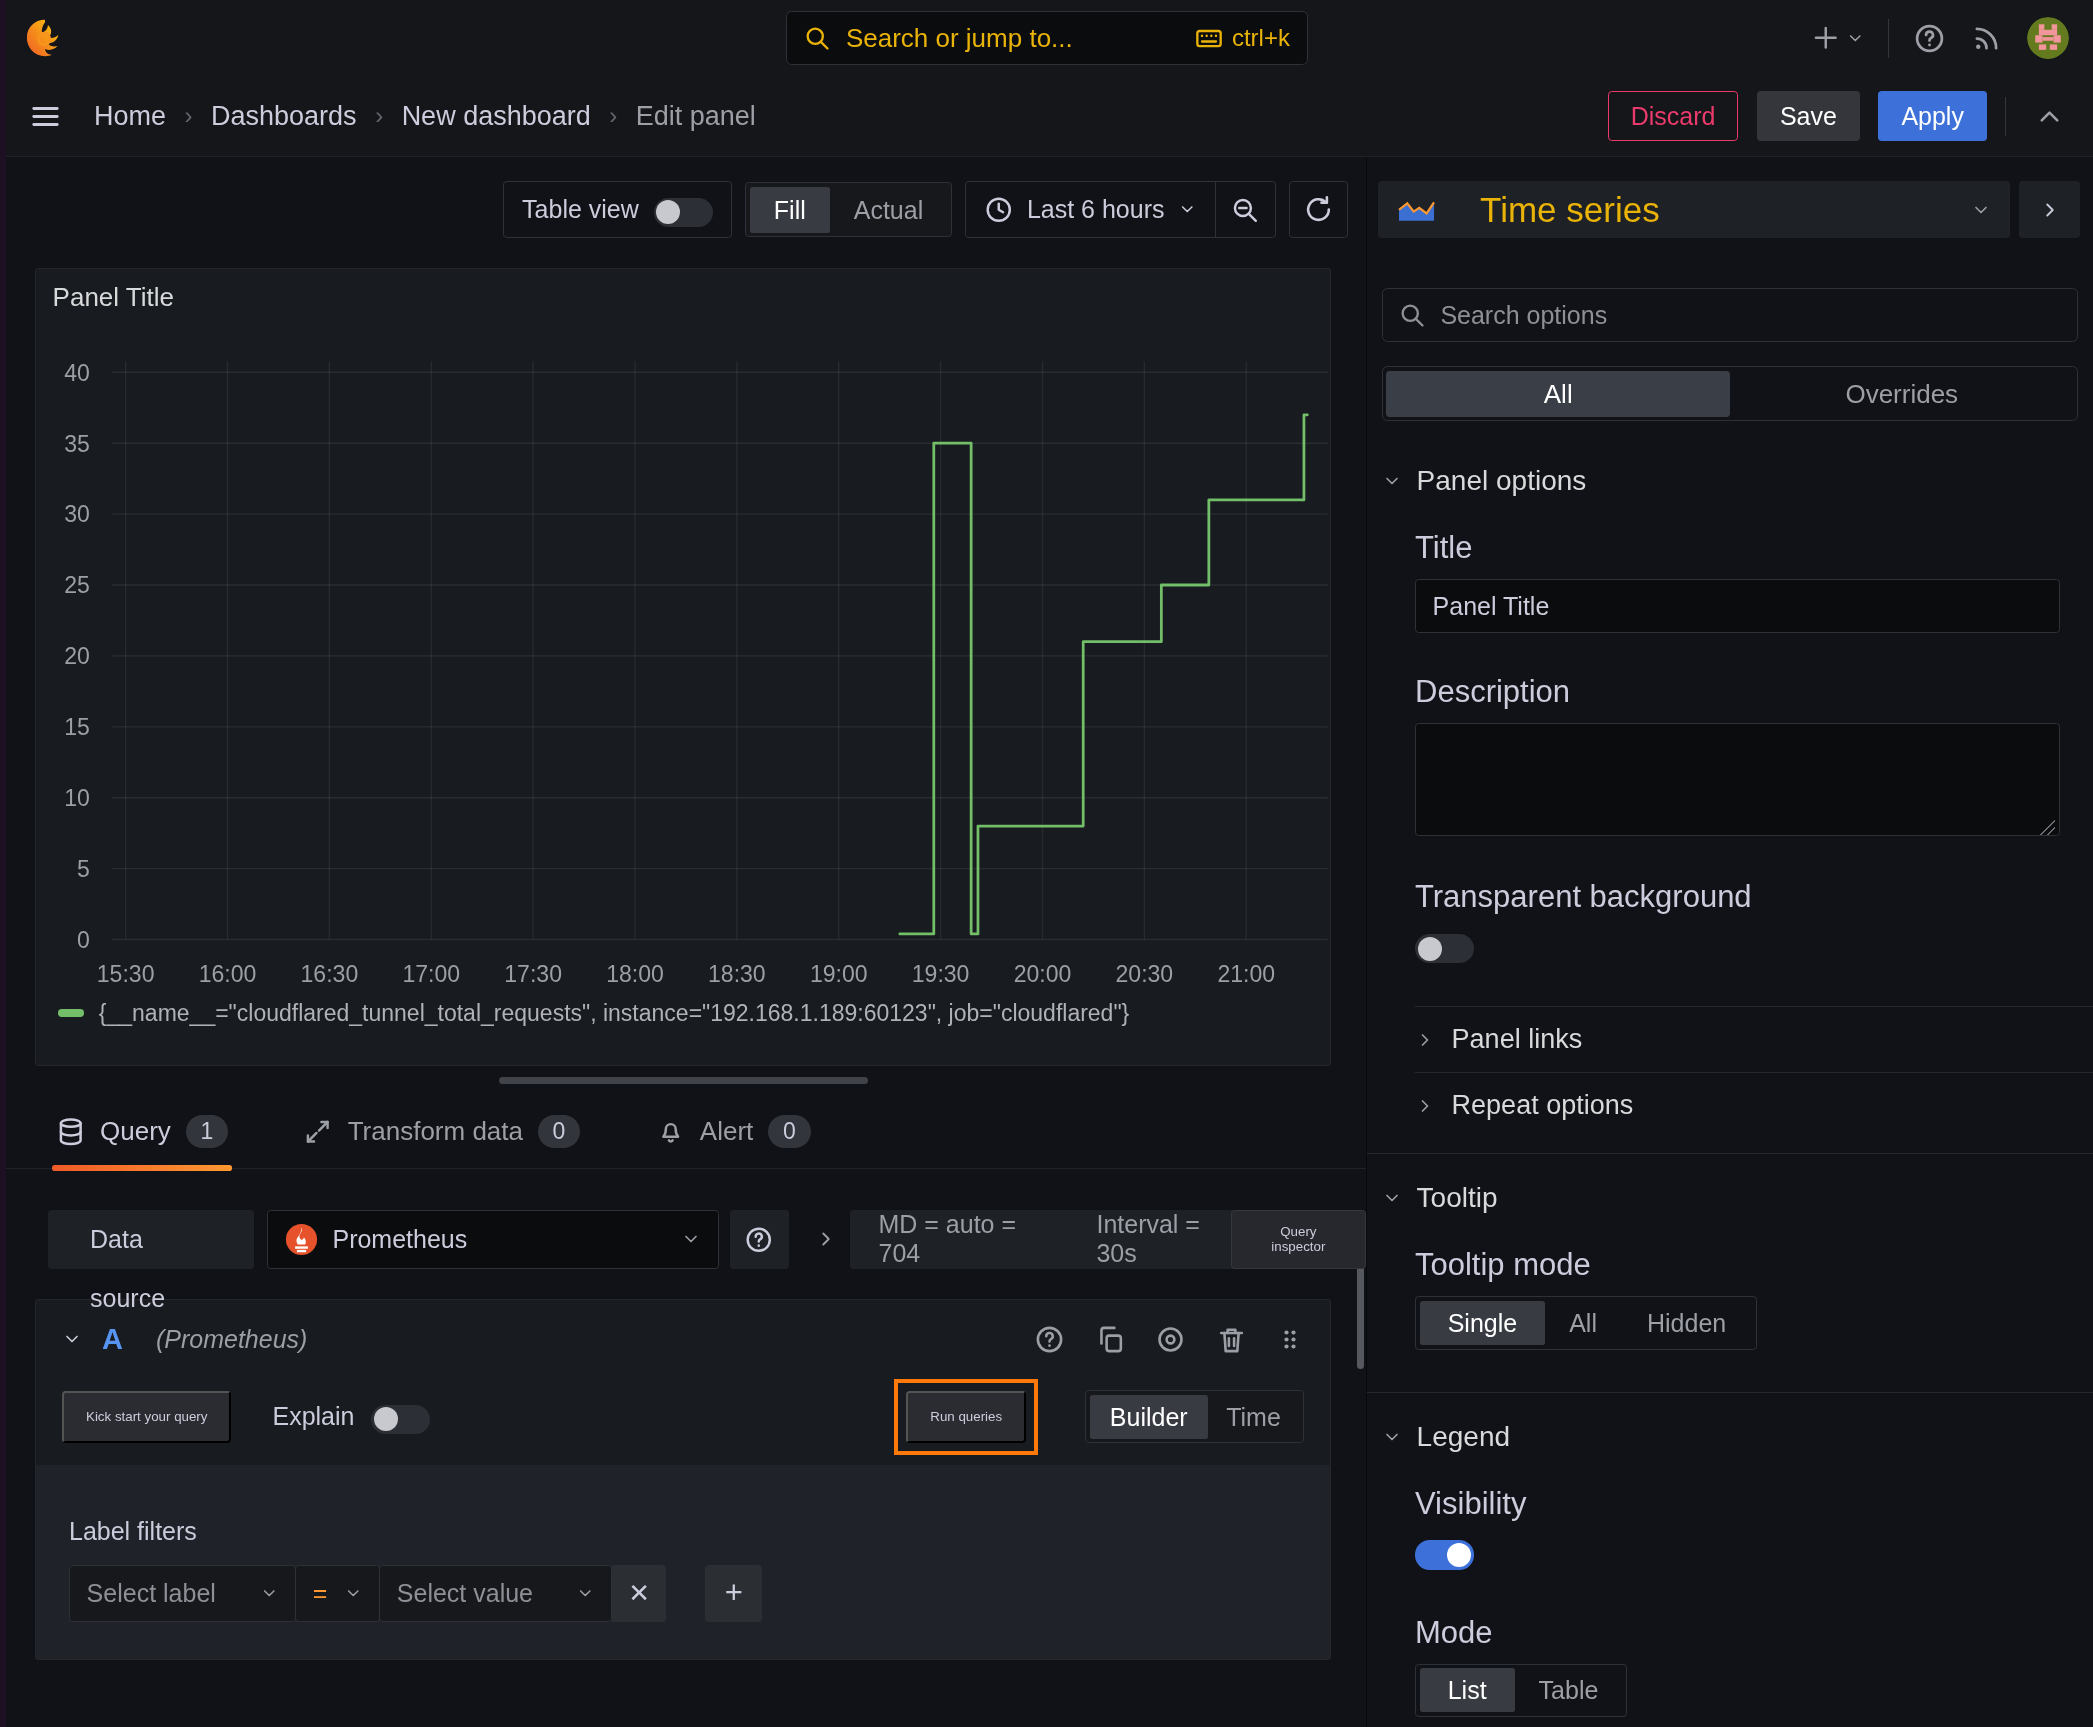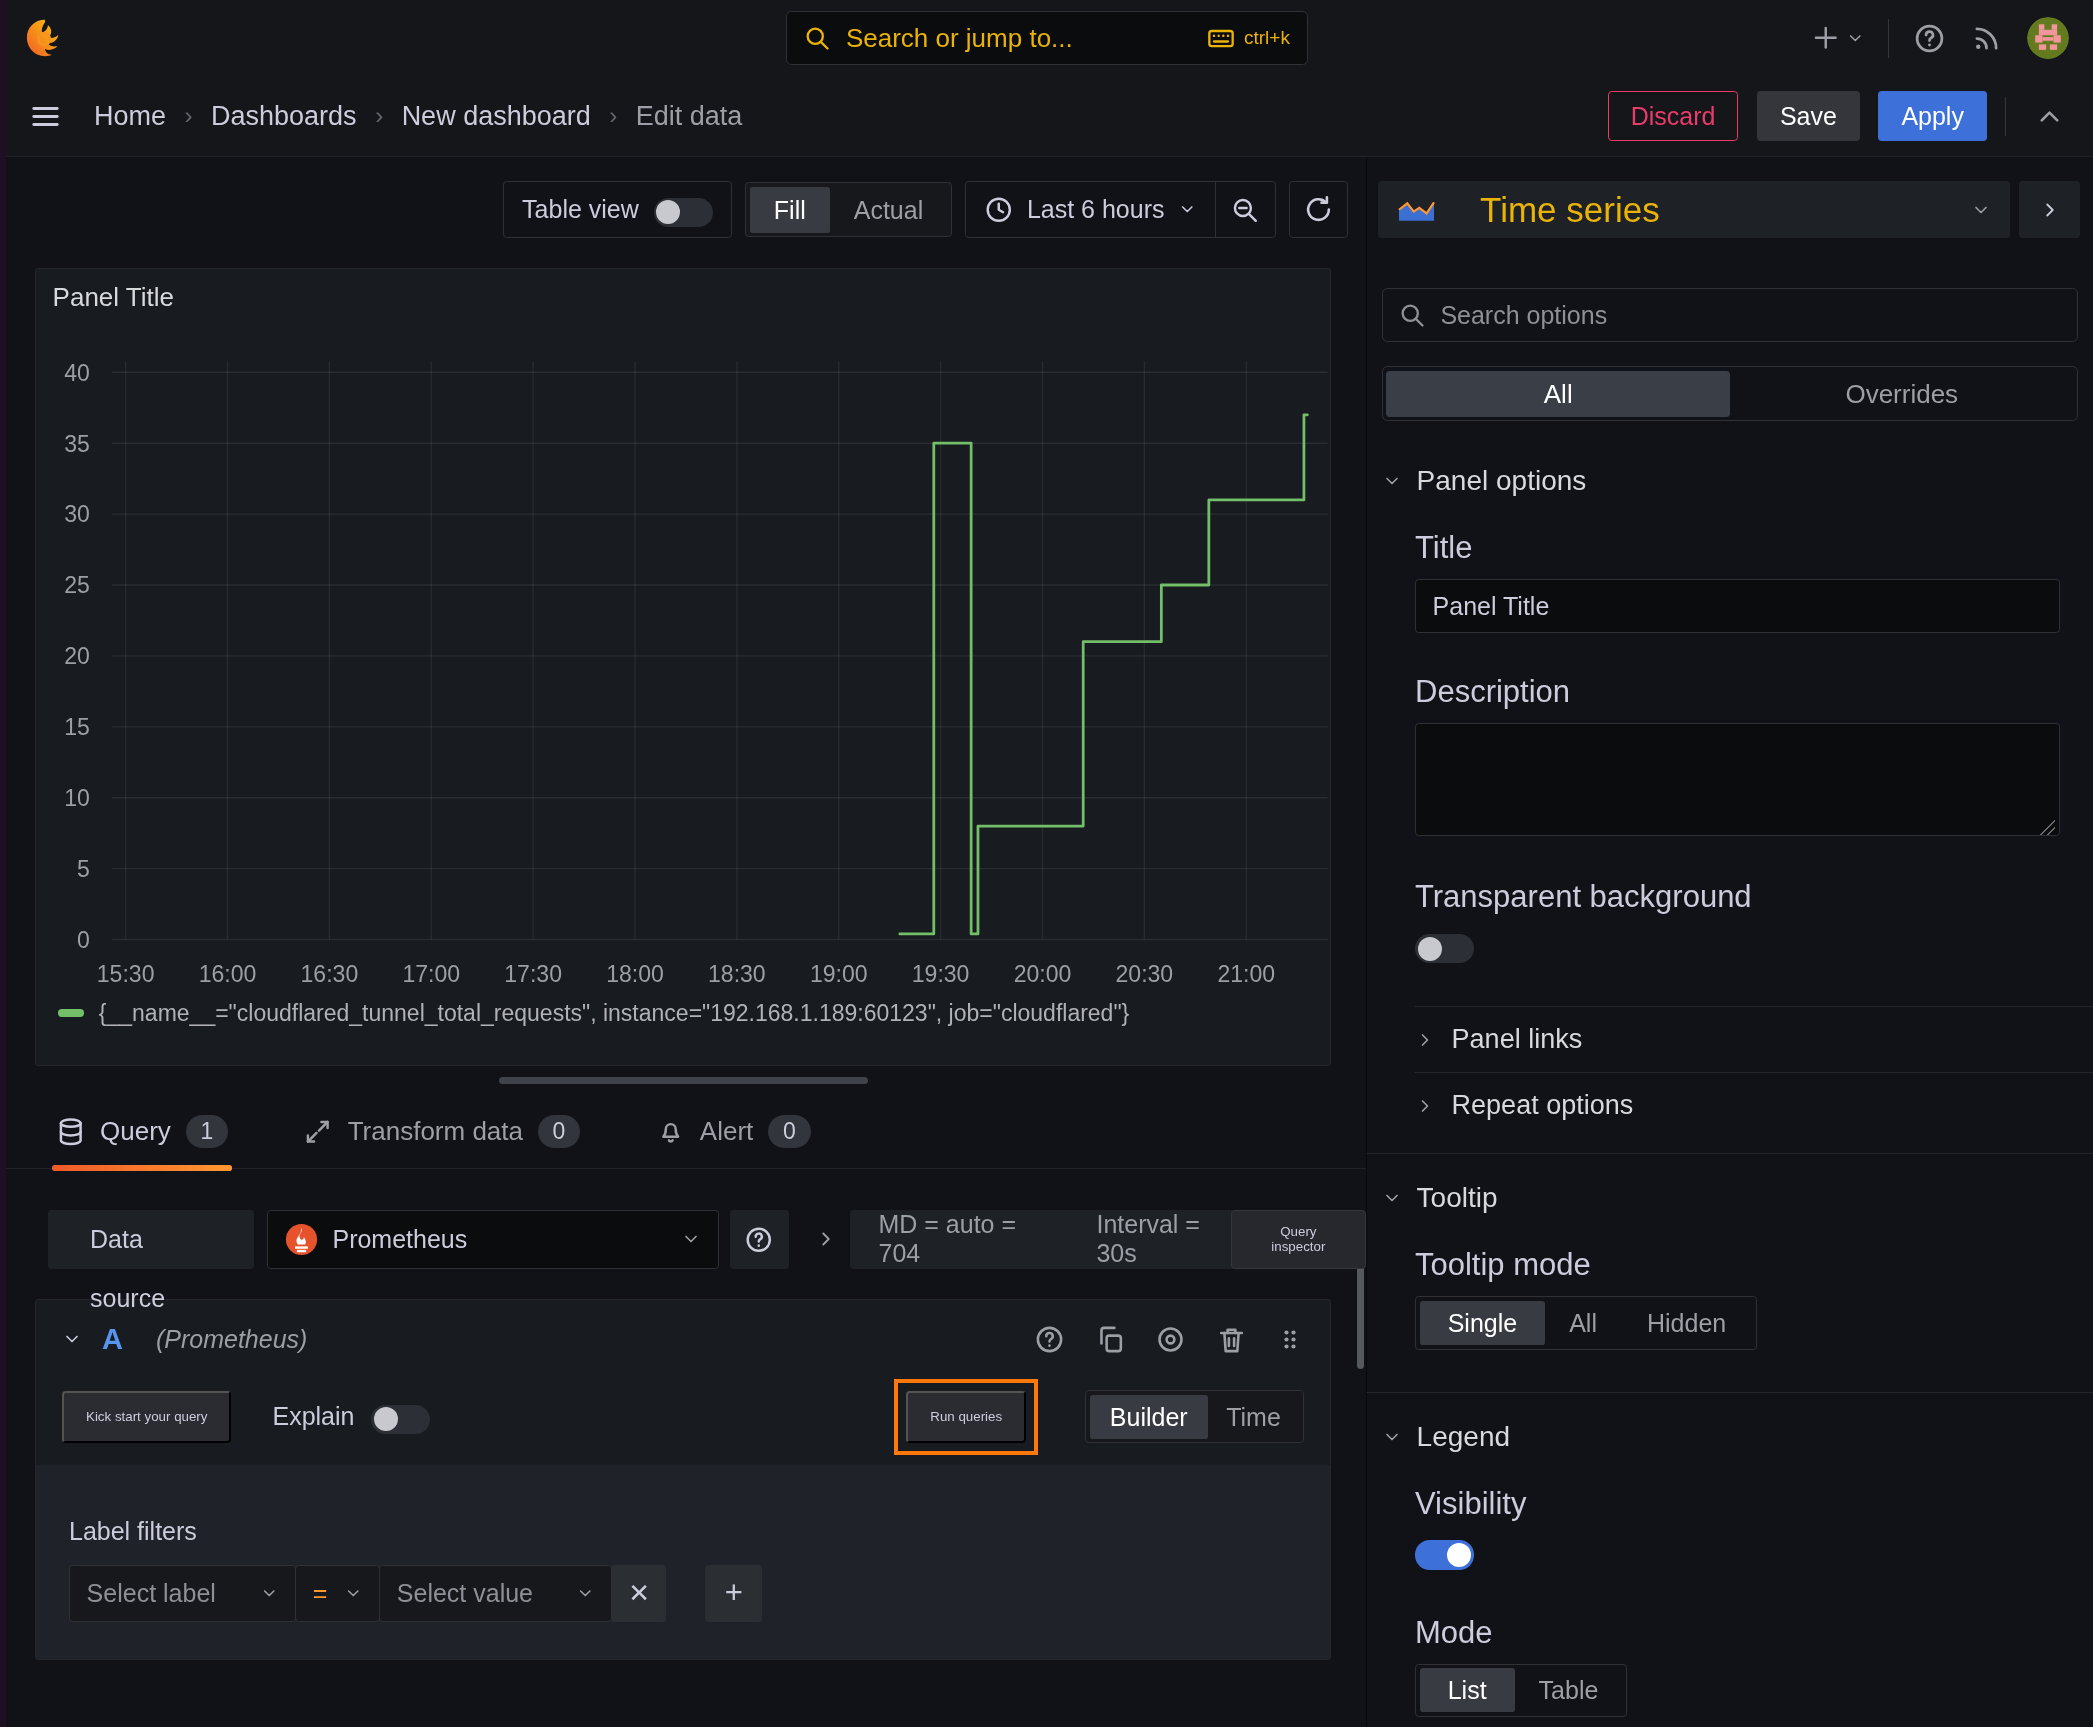--- a/index.html
+++ b/index.html
@@ -8,21 +8,21 @@
   body { background:#111217; color:#ccccdc; font-family:"Liberation Sans", sans-serif; font-size:25px; position:relative; }
   .edge-stripe { position:absolute; left:0; top:0; width:5.5px; height:100%; background:#1f0f22; z-index:50; }
   svg { display:block; }
   .ico { stroke:currentColor; fill:none; stroke-width:2; stroke-linecap:round; stroke-linejoin:round; }
 
   
   .topnav { height:76px; background:#141619; display:flex; align-items:center; padding:0 24px; position:relative; }
   .logo { width:42px; height:42px; }
   .searchbox { position:absolute; left:50%; transform:translateX(-50%); width:522px; height:54px; background:#0b0c0e; border:0.9px solid #2f3136; border-radius:5.5px; display:flex; align-items:center; gap:14.8px; padding:0 16.6px; color:#eab308; cursor:text; }
   .searchbox .ph { flex:1; font-size:26px; }
-  .searchbox .shortcut { display:flex; align-items:center; gap:9.2px; font-size:19px;text-align:right; }
+  .searchbox .shortcut { display:flex; align-items:center; gap:9.2px; font-size:24px;text-align:right; }
   .topnav-right { margin-left:auto; display:flex; align-items:center; gap:24px; color:#9d9fa6; }
   .tn-btn { display:flex; align-items:center; gap:5.5px; cursor:pointer; }
   .tn-divider { width:0.9px; height:39px; background:#34363c; }
   .avatar { width:42px; height:42px; border-radius:50%; overflow:hidden; cursor:pointer; }
 
   
   .crumbbar { height:81px; background:#141619; border-bottom:0.9px solid #202227; display:flex; align-items:center; padding:0 28px; }
   .burger { color:#ccccdc; cursor:pointer; margin-right:31px; }
   .crumbs { display:flex; align-items:center; gap:18.5px; font-size:27px; }
   .crumb { color:#ccccdc; cursor:pointer; }
@@ -226,21 +226,21 @@
         <line x1="4" y1="17.5" x2="20" y2="17.5"></line>
       </svg>
   </span>
   <nav class="crumbs">
     <span class="crumb">Home</span>
     <span class="crumb-sep">›</span>
     <span class="crumb">Dashboards</span>
     <span class="crumb-sep">›</span>
     <span class="crumb">New dashboard</span>
     <span class="crumb-sep">›</span>
-    <span class="crumb current">Edit data</span>
+    <span class="crumb current">Edit panel</span>
   </nav>
   <div class="crumb-actions">
     <button class="btn btn-discard">Discard</button>
     <button class="btn btn-save">Save</button>
     <button class="btn btn-apply">Apply</button>
     <span class="tn-divider"></span>
     <span class="collapse-up">
       <svg class="ico" width="31" height="31" viewBox="0 0 24 24" stroke-width="2.6">
           <path d="M6 15l6-6 6 6"></path>
         </svg>

